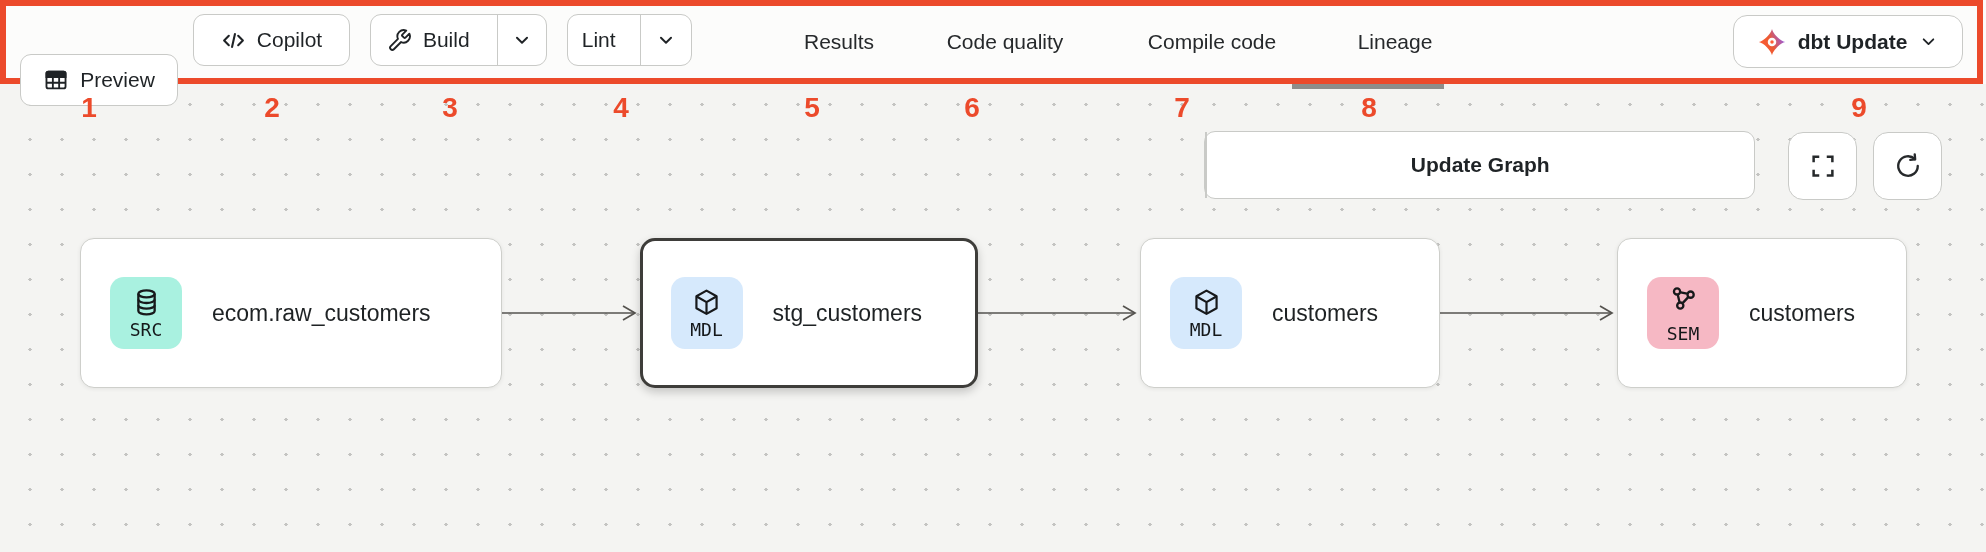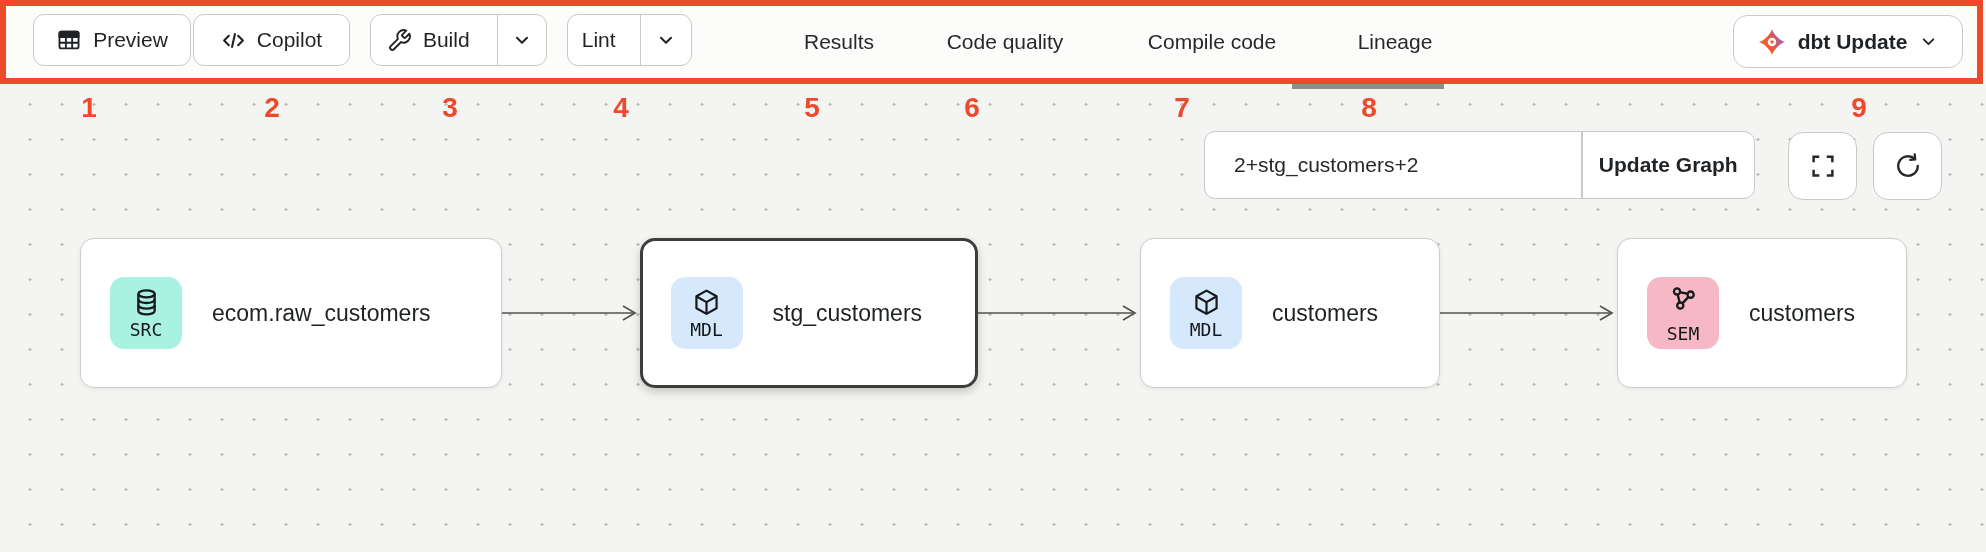--- a/index.html
+++ b/index.html
@@ -91,21 +91,21 @@
   <g stroke="#55534F" stroke-width="1.7" fill="none">
     <line x1="500" y1="313" x2="634" y2="313"></line>
     <path d="M623 306 L635 313 L623 320"></path>
     <line x1="978" y1="313" x2="1134" y2="313"></line>
     <path d="M1123 306 L1135 313 L1123 320"></path>
     <line x1="1440" y1="313" x2="1611" y2="313"></line>
     <path d="M1600 306 L1612 313 L1600 320"></path>
   </g>
 </svg>
 
-<div class="btn" style="left:33px;width:158px;">
+<div class="btn" style="left:20px;width:158px;margin-top:40px;">
   <span style="display:flex;">
     <svg width="26" height="26" viewBox="0 0 24 24" fill="none" stroke="#1F2326" stroke-width="1.7">
       <rect x="3.2" y="4.2" width="17.6" height="15.6" rx="1.8"></rect>
       <path d="M3.2 6a1.8 1.8 0 0 1 1.8-1.8h14A1.8 1.8 0 0 1 20.8 6v3.3H3.2z" fill="#1F2326"></path>
       <path d="M9.1 9.3v10.5M14.9 9.3v10.5M3.2 14.5h17.6"></path>
     </svg>
   </span>
   <span>Preview</span>
 </div>
 
@@ -194,21 +194,20 @@
 <span class="num" style="left: 272px; color: rgb(236, 74, 43);">2</span>
 <span class="num" style="left: 450px; color: rgb(236, 74, 43);">3</span>
 <span class="num" style="left: 621px; color: rgb(236, 74, 43);">4</span>
 <span class="num" style="left: 812px; color: rgb(236, 74, 43);">5</span>
 <span class="num" style="left: 972px; color: rgb(236, 74, 43);">6</span>
 <span class="num" style="left: 1182px; color: rgb(236, 74, 43);">7</span>
 <span class="num" style="left: 1369px; color: rgb(236, 74, 43);">8</span>
 <span class="num" style="left: 1859px; color: rgb(236, 74, 43);">9</span>
 
 <div class="selector">
-  <input value="2+stg_customers+2" style="">
   <div class="divider"></div>
   <div class="update">Update Graph</div>
 </div>
 
 <div class="icon-btn" style="left:1788px;">
   <span style="display:flex;">
     <svg width="30" height="30" viewBox="0 0 24 24" fill="none" stroke="#26292B" stroke-width="2">
       <path d="M9 4.5H4.5V9"></path>
         <path d="M15 4.5h4.5V9"></path>
         <path d="M19.5 15v4.5H15"></path>

